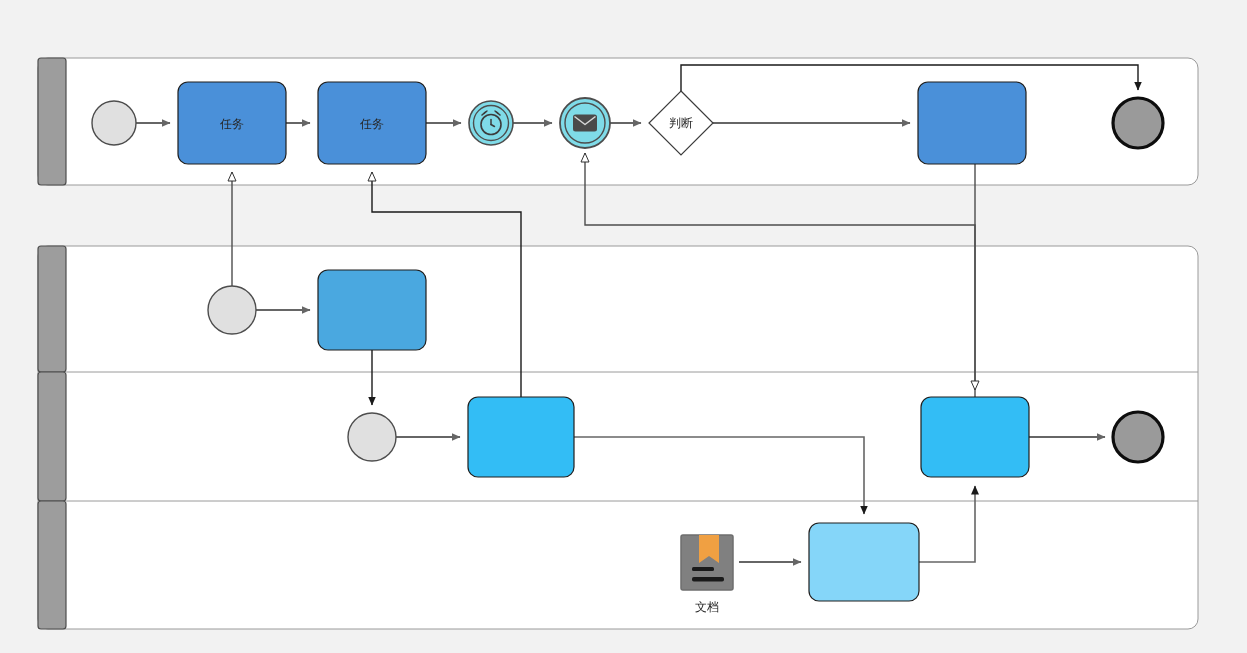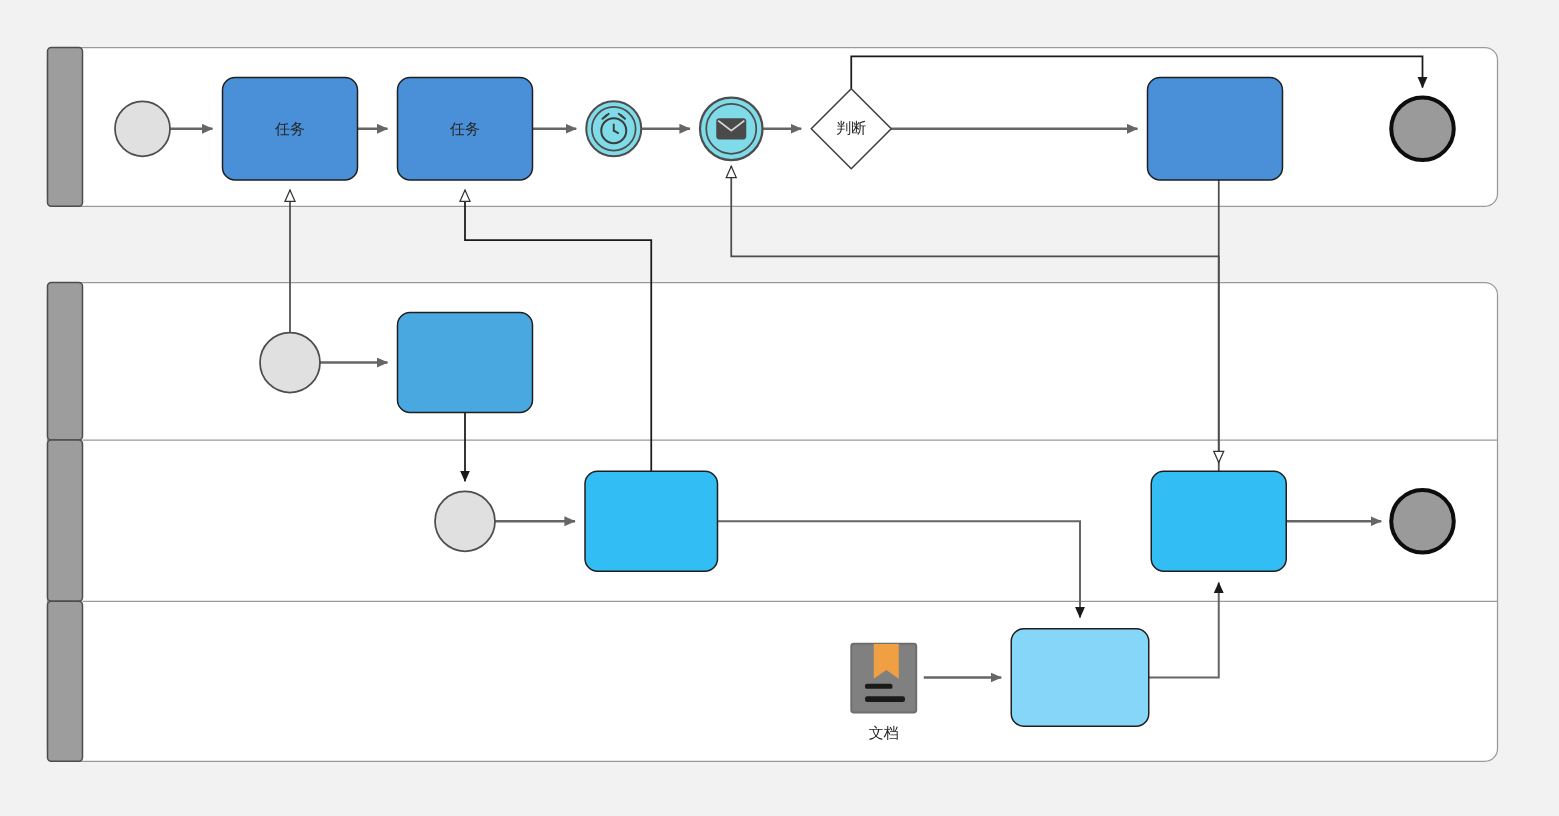--- a/index.html
+++ b/index.html
@@ -3,21 +3,21 @@
 <meta charset="utf-8">
 <title>BPMN Diagram</title>
 <style>
   html,body{margin:0;padding:0;}
   body{
     width:1247px;height:653px;
     background:#f2f2f2;
     font-family:"DejaVu Sans","Liberation Sans",sans-serif;
     overflow:hidden;
   }
-  #canvas{position:relative;width:1247px;height:469px;}
+  #canvas{position:relative;width:1247px;height:469px;margin-top:20px;}
   svg#diagram{position:absolute;left:0;top:0;width:1247px;height:653px;}
   .lbl{
     font-family:"DejaVu Sans","Liberation Sans",sans-serif;
     font-size:12px;
     fill:#262626;
     text-anchor:middle;
     dominant-baseline:middle;
   }
   .lbl-doc{font-size:12px;}
   .gw-lbl{font-size:12px;}

